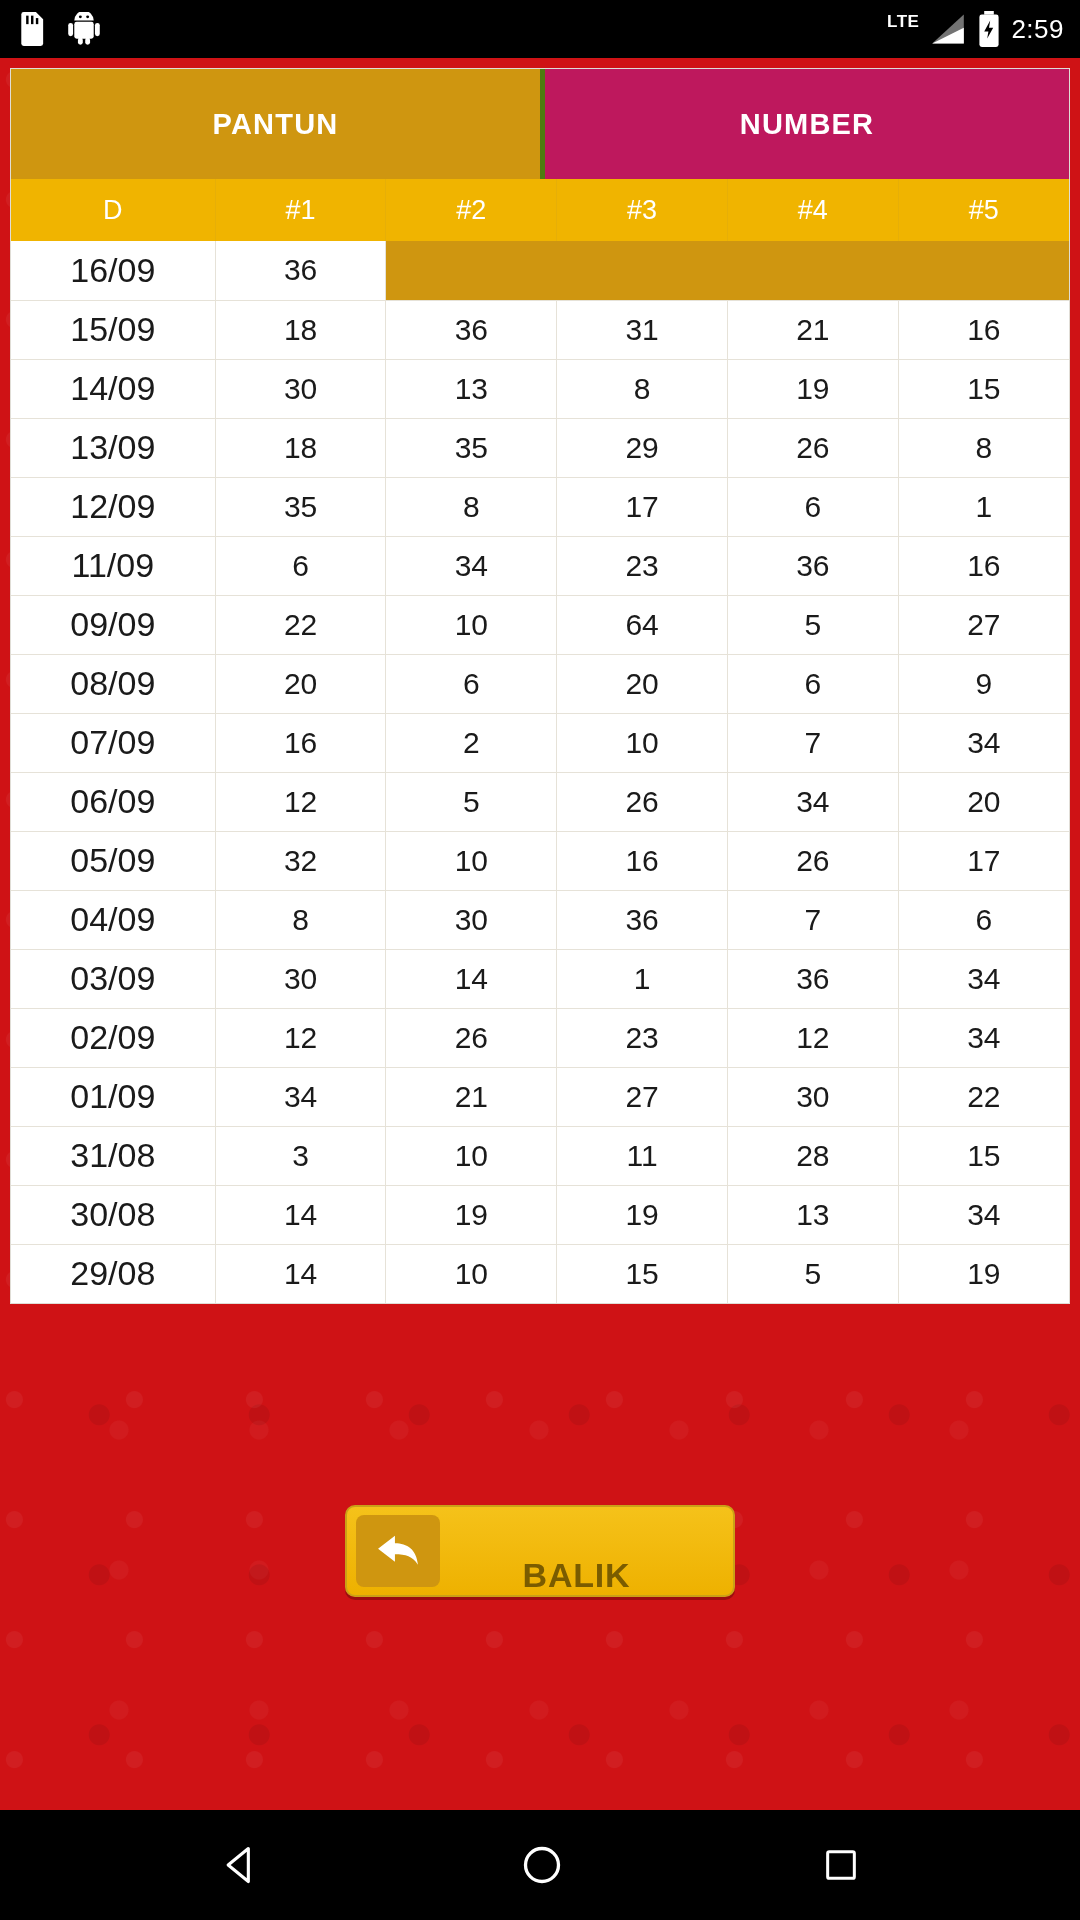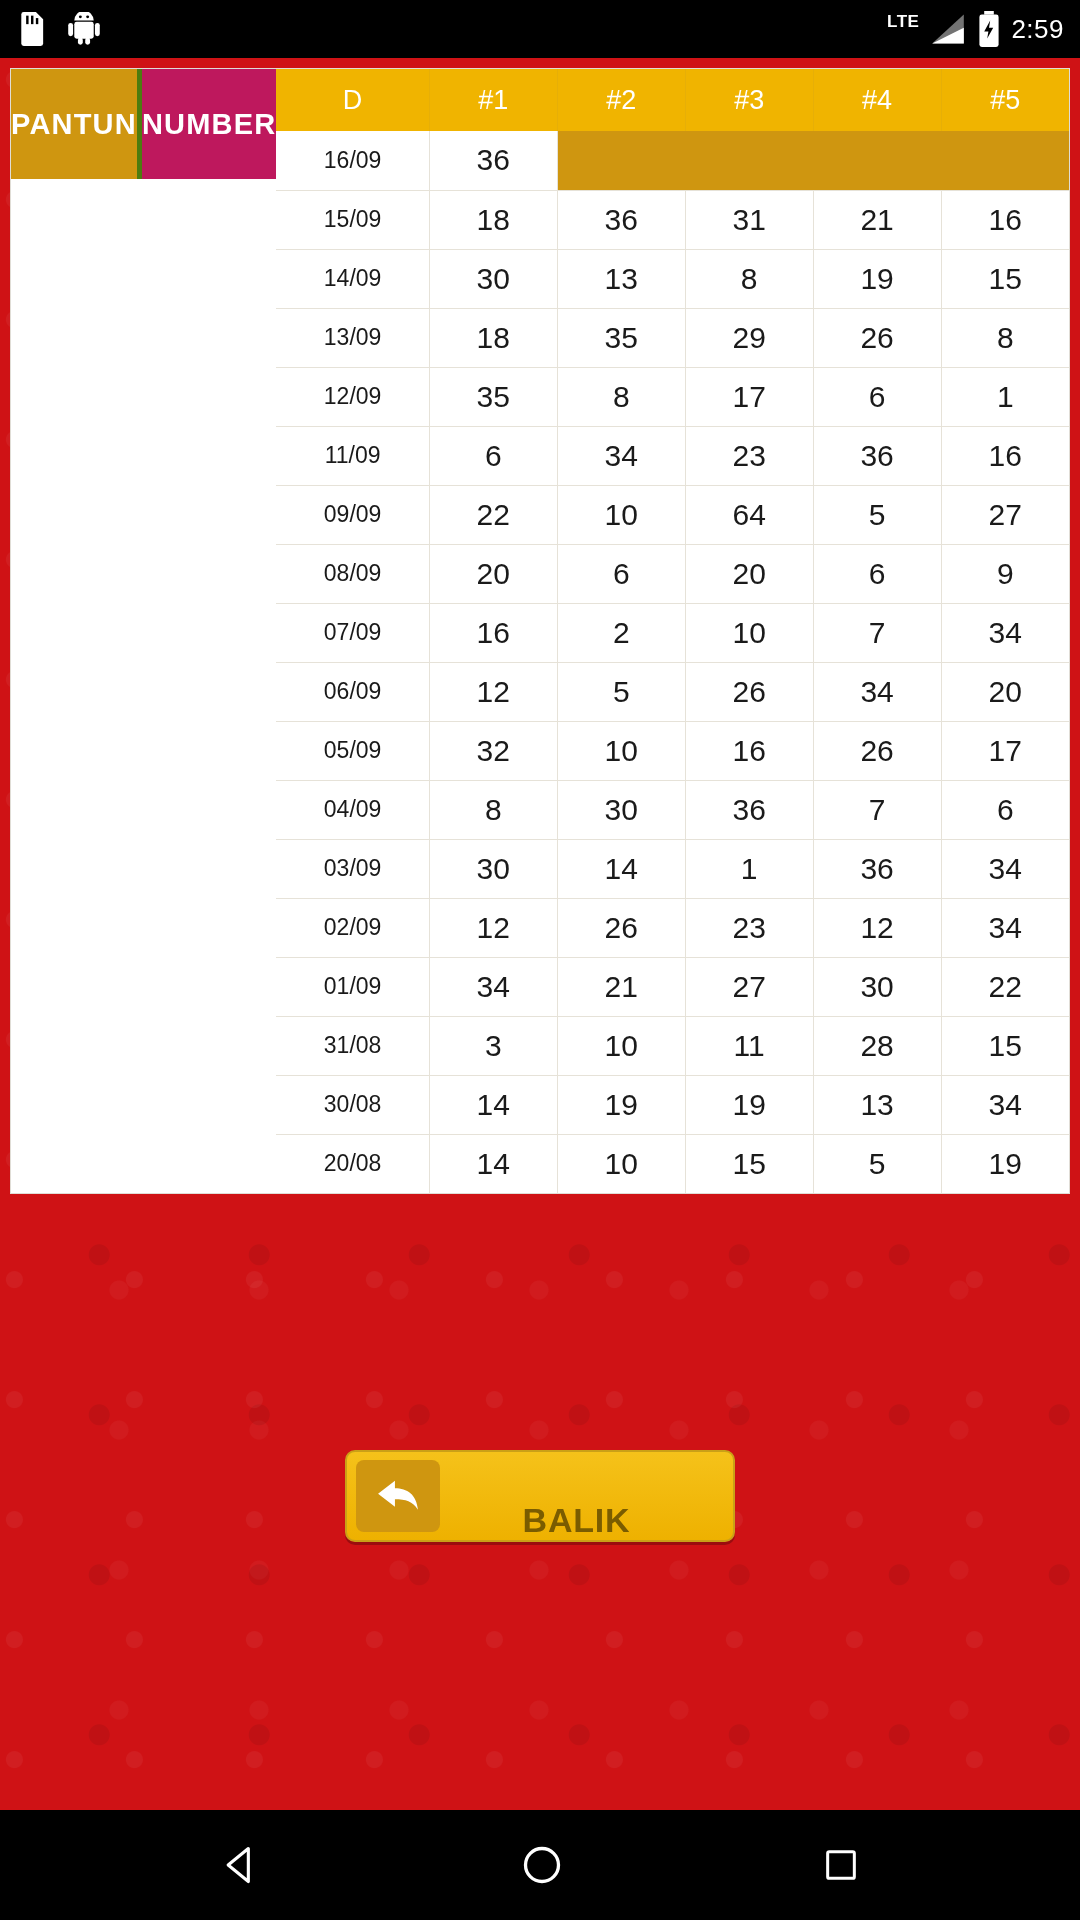--- a/index.html
+++ b/index.html
@@ -34,21 +34,21 @@
     background-size: 120px 120px, 160px 160px, 140px 140px;
     position: relative;
     display: flex; flex-direction: column;
     padding: 10px 10px 0 10px;
   }
 
   .card {
     flex: 0 0 auto;
     background: #fff;
     border: 1px solid #e0ddd6;
-    display: flex; flex-direction: row;
+    display: flex; flex-direction: column;
     overflow: hidden;
   }
 
   
   .tabs { display: flex; height: 110px; flex: 0 0 110px; }
   .tab {
     flex: 1 1 50%;
     display: flex; align-items: center; justify-content: center;
     color: #fff; font-size: 29px; font-weight: 700; letter-spacing: 1.2px;
     cursor: pointer; user-select: none;
@@ -67,21 +67,21 @@
   thead th:last-child { border-right: none; }
   tbody td {
     height: 59px; text-align: center;
     font-size: 30px; color: #1a1a1a; font-weight: 400;
     border-top: 1px solid #e6e2d8;
     border-right: 1px solid #e6e2d8;
     background: #fff;
   }
   tbody td:last-child { border-right: none; }
   tbody tr:first-child td { border-top: none; }
-  td.datecol { font-size: 23px; }
+  td.datecol { font-size: 34px; }
   td.blank { background: #cf9610; border-right-color: #cf9610; }
 
   col.c-date { width: 19.3%; }
   col.c-n { width: 16.14%; }
 
   
   .btnwrap {
     flex: 1 1 auto;
     display: flex; align-items: center; justify-content: center;
     padding-bottom: 12px;
@@ -318,21 +318,21 @@
             </tr>
             <tr>
               <td class="datecol">30/08</td>
               <td>14</td>
               <td>19</td>
               <td>19</td>
               <td>13</td>
               <td>34</td>
             </tr>
             <tr>
-              <td class="datecol">20/08</td>
+              <td class="datecol">29/08</td>
               <td>14</td>
               <td>10</td>
               <td>15</td>
               <td>5</td>
               <td>19</td>
             </tr>
           </tbody>
       </table>
 
     </div>

